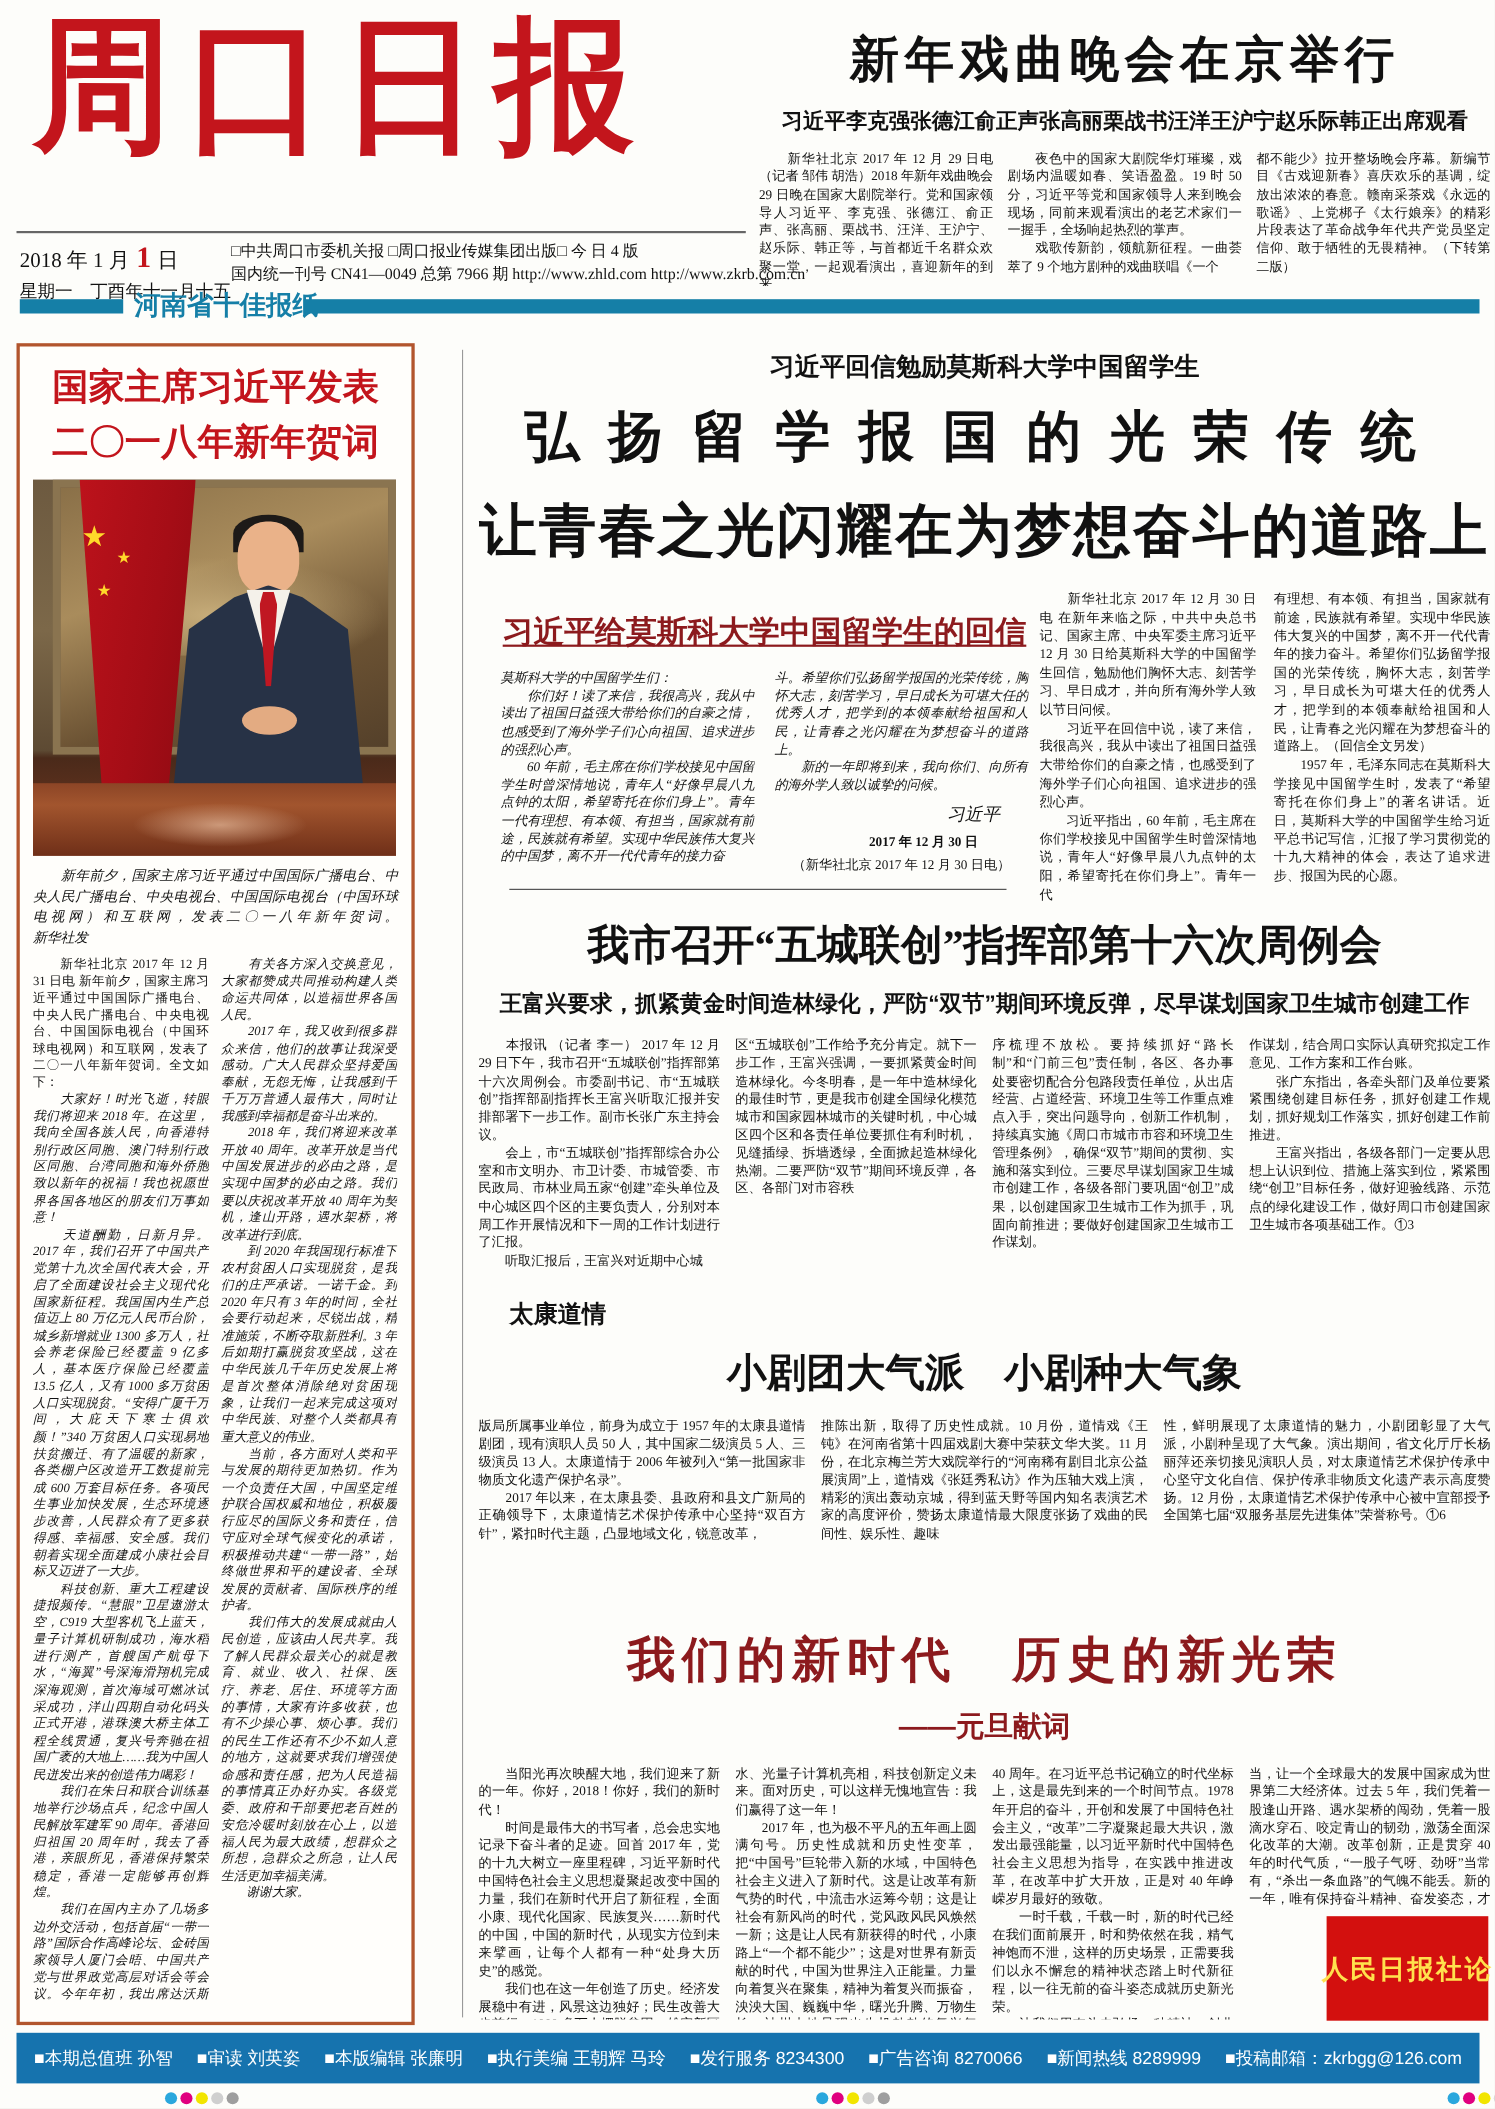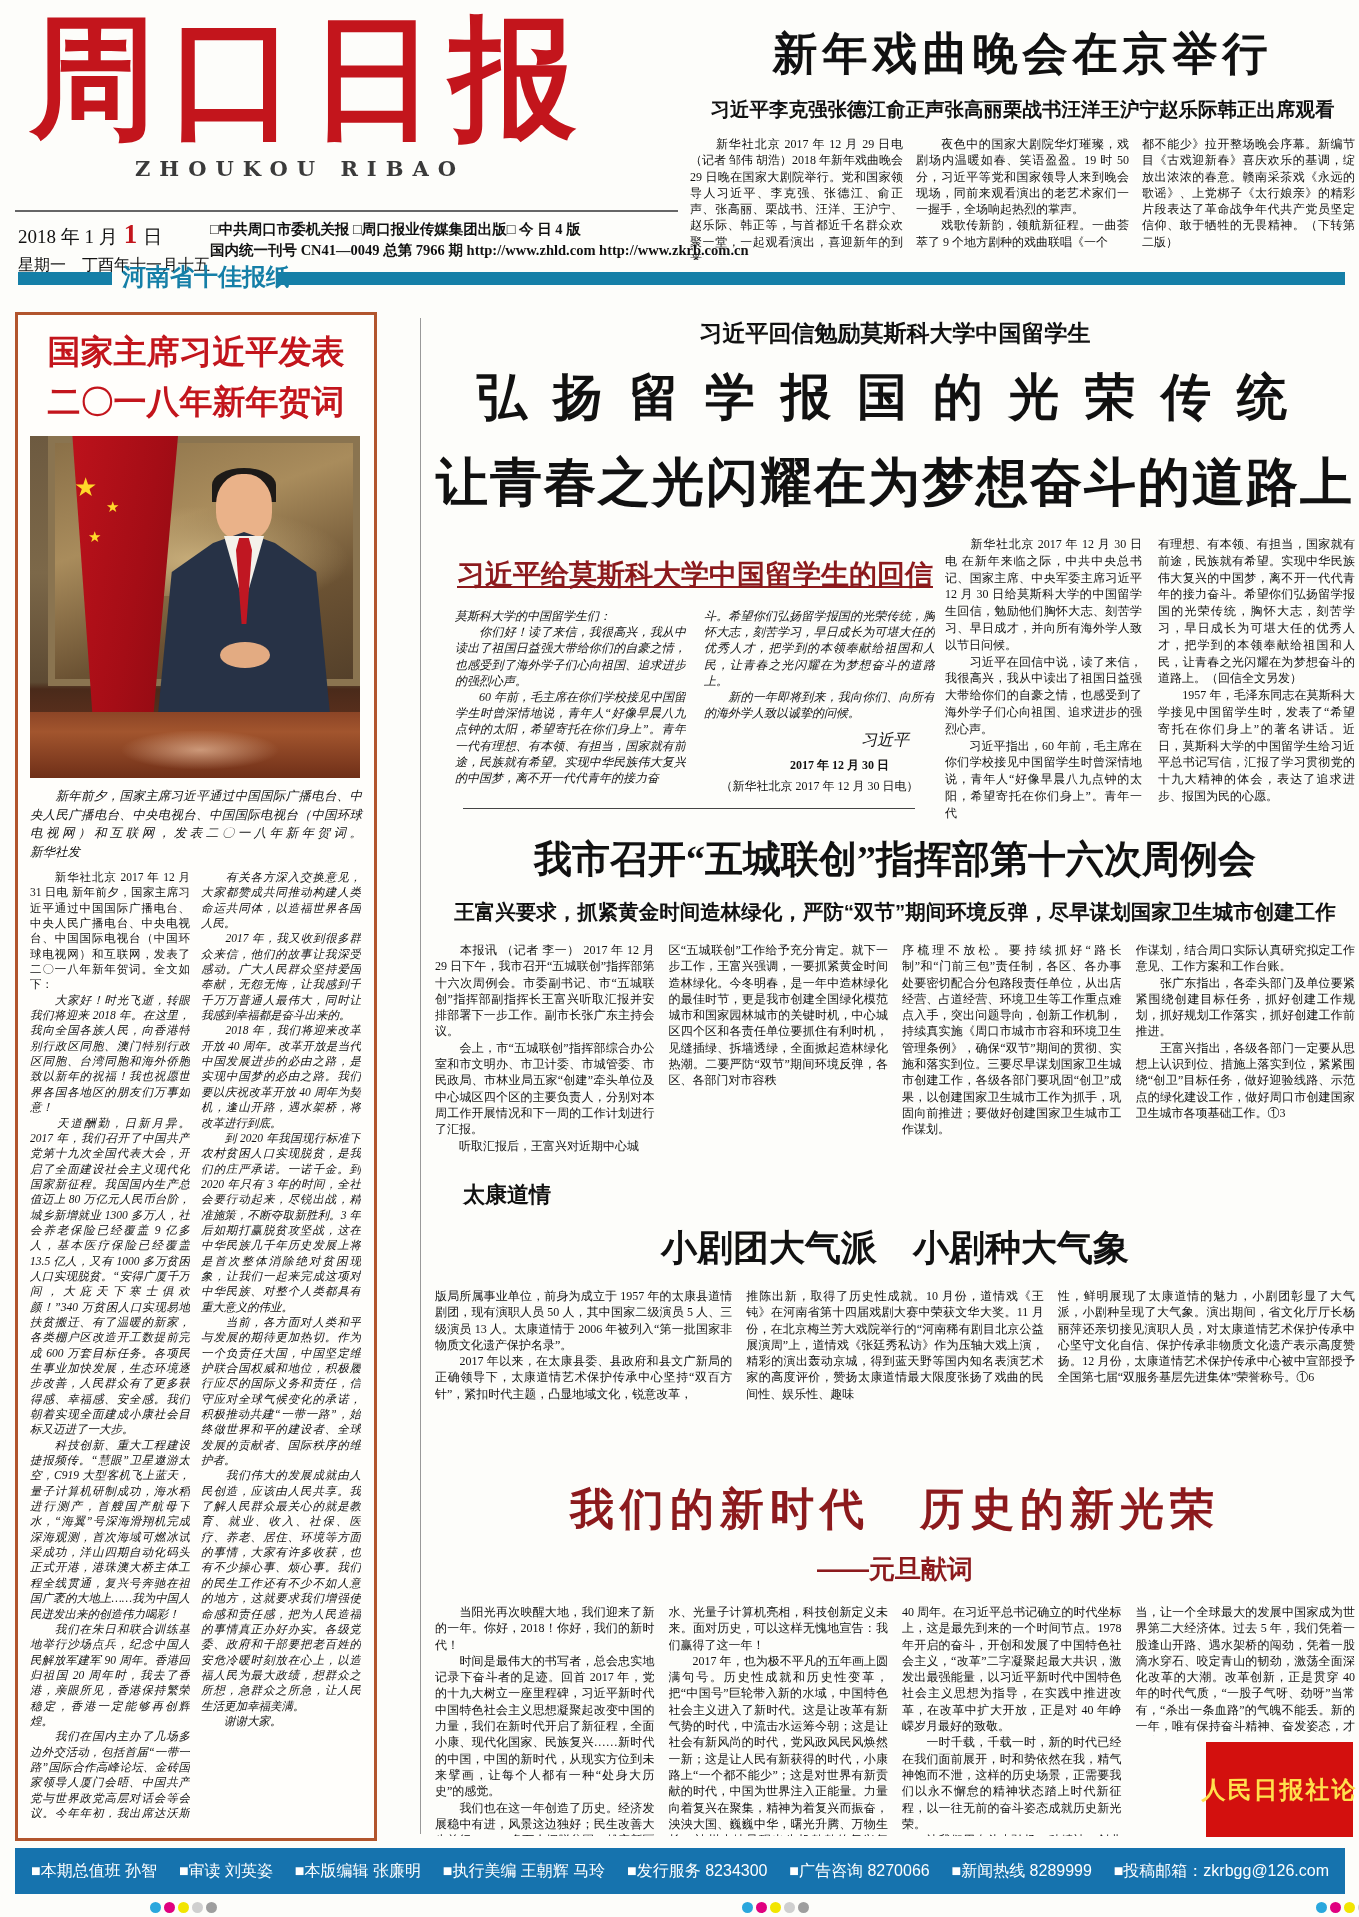--- a/index.html
+++ b/index.html
@@ -94,21 +94,20 @@
   .dot{width:11px;height:11px;border-radius:50%;display:inline-block;}
   .v-rule{background:#999;width:1px;}
 </style>
 </head>
 <body>
 
 <div class="page">
 
   <div class="abs" style="left:30px;top:14px;width:540px;text-align:center;">
     <div class="masthead-title">周口日报</div>
-    <div class="masthead-pinyin" style="margin-top:16px;">ZHOUKOU RIBAO</div>
   </div>
 
   <div class="abs hei" style="left:690px;top:24px;width:665px;">
     <div class="ts-headline center">新年戏曲晚会在京举行</div>
     <div class="ts-subhead center">习近平李克强张德江俞正声张高丽栗战书汪洋王沪宁赵乐际韩正出席观看</div>
     <div class="ts-cols" style="font-family:'Liberation Serif',serif;">
       <div class="col">　　新华社北京 2017 年 12 月 29 日电（记者 邹伟 胡浩）2018 年新年戏曲晚会 29 日晚在国家大剧院举行。党和国家领导人习近平、李克强、张德江、俞正声、张高丽、栗战书、汪洋、王沪宁、赵乐际、韩正等，与首都近千名群众欢聚一堂，一起观看演出，喜迎新年的到来。</div>
       <div class="col">　　夜色中的国家大剧院华灯璀璨，戏剧场内温暖如春、笑语盈盈。19 时 50 分，习近平等党和国家领导人来到晚会现场，同前来观看演出的老艺术家们一一握手，全场响起热烈的掌声。
 　　戏歌传新韵，领航新征程。一曲荟萃了 9 个地方剧种的戏曲联唱《一个</div>
       <div class="col">都不能少》拉开整场晚会序幕。新编节目《古戏迎新春》喜庆欢乐的基调，绽放出浓浓的春意。赣南采茶戏《永远的歌谣》、上党梆子《太行娘亲》的精彩片段表达了革命战争年代共产党员坚定信仰、敢于牺牲的无畏精神。（下转第二版）</div>
@@ -117,21 +116,21 @@
 
   <div class="abs head-rule" style="left:15px;top:210px;width:663px;"></div>
 
   <div class="abs" style="left:18px;top:219px;width:660px;display:flex;">
     <div style="width:218px;">
       <div class="date-l1">
         <span>2018 年 1 月</span><span class="date-day">1</span><span>日</span>
       </div>
       <div class="date-l2">星期一　丁酉年十一月十五</div>
     </div>
-    <div style="flex:1;font-weight:bold;">
+    <div style="flex:1;">
       <div class="org-line">□中共周口市委机关报 □周口报业传媒集团出版□ 今 日 4 版</div>
       <div class="org-line">国内统一刊号 CN41—0049 总第 7966 期  http://www.zhld.com  http://www.zkrb.com.cn</div>
     </div>
   </div>
 
   <div class="abs banner-bar" style="left:18px;top:272px;width:94px;"></div>
   <div class="abs banner-text" style="left:122px;top:261px;">河南省十佳报纸</div>
   <div class="abs banner-bar" style="left:276px;top:272px;width:1069px;"></div>
 
   <div class="abs left-box" style="left:15px;top:312px;width:362px;height:1529px;">

